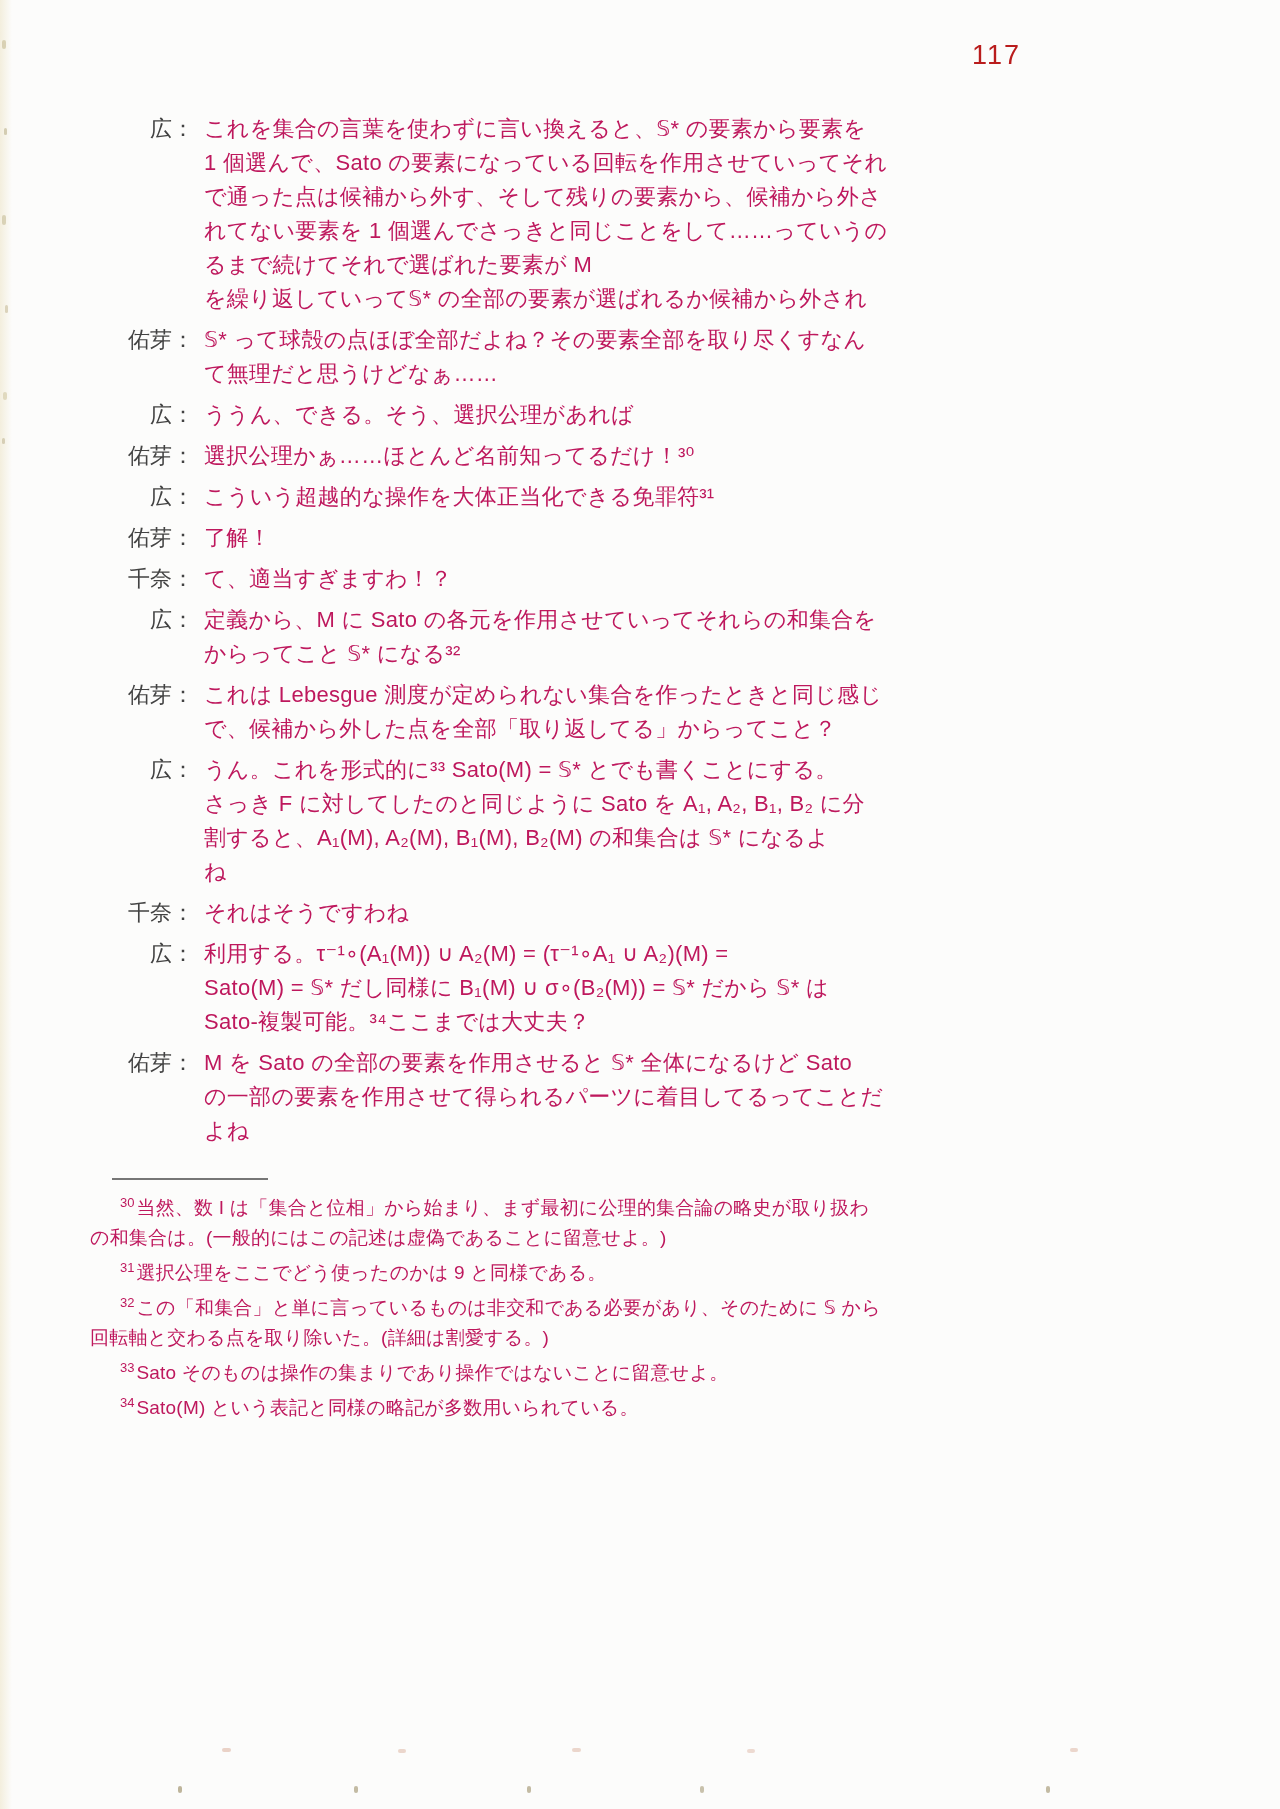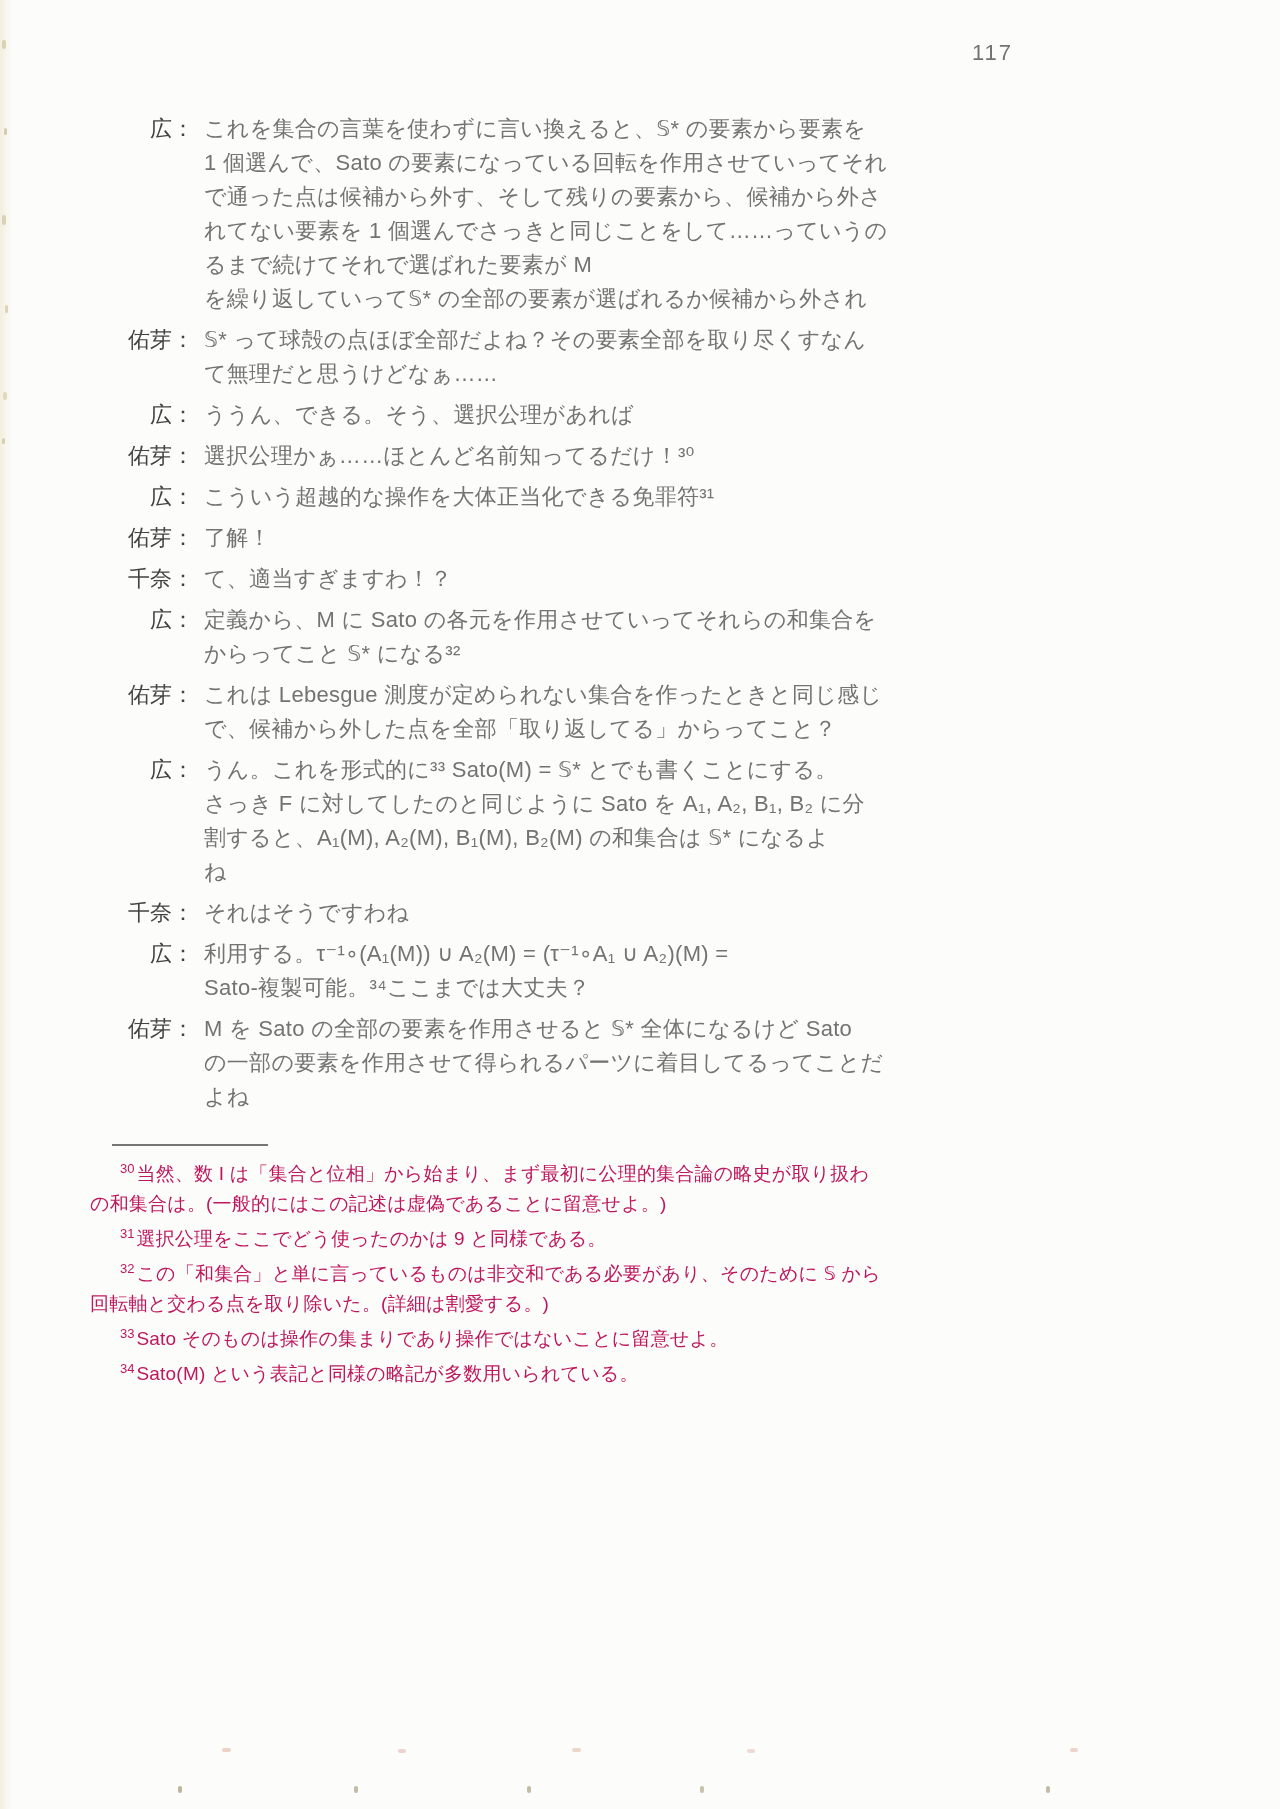--- a/index.html
+++ b/index.html
@@ -8,33 +8,33 @@
     width:1280px;height:1809px;
     margin:0 auto;
     background:#fcfcfb;
     overflow:hidden;
     font-family:"Liberation Sans","DejaVu Sans",sans-serif;
     color:#404040;
   }
   
   .page-number{
     position:absolute;top:40px;left:972px;
-    font-size:22px;letter-spacing:2px;color:#737373;
+    font-size:27px;letter-spacing:2px;color:#b91c1c;
   }
   
   .dialogue{padding:112px 0 0 118px;}
   .block{display:flex;margin-bottom:7px;}
   .speaker{
     width:76px;min-width:76px;text-align:right;
     font-size:22px;line-height:34px;color:#424242;
   }
   .lines{margin-left:10px;}
   .line{
     font-size:22px;line-height:34px;white-space:pre;
-    letter-spacing:.3px;color:#737373;
+    letter-spacing:.3px;color:#be185d;
   }
   
   .fn-rule{
     margin:30px 0 8px 112px;width:156px;height:0;
     border-top:2px solid #767676;
   }
   .footnotes{
     margin-left:90px;font-size:19px;line-height:30px;
     color:#be185d;letter-spacing:.2px;
   }
@@ -156,20 +156,21 @@
       <div class="block">
         <div class="speaker">千奈：</div>
         <div class="lines">
           <div class="line">それはそうですわね</div>
         </div>
       </div>
       <div class="block">
         <div class="speaker">広：</div>
         <div class="lines">
           <div class="line">利用する。τ⁻¹∘(A₁(M)) ∪ A₂(M) = (τ⁻¹∘A₁ ∪ A₂)(M) =</div>
+          <div class="line">Sato(M) = 𝕊* だし同様に B₁(M) ∪ σ∘(B₂(M)) = 𝕊* だから 𝕊* は</div>
           <div class="line">Sato-複製可能。³⁴ここまでは大丈夫？</div>
         </div>
       </div>
       <div class="block">
         <div class="speaker">佑芽：</div>
         <div class="lines">
           <div class="line">M を Sato の全部の要素を作用させると 𝕊* 全体になるけど Sato</div>
           <div class="line">の一部の要素を作用させて得られるパーツに着目してるってことだ</div>
           <div class="line">よね</div>
         </div>

